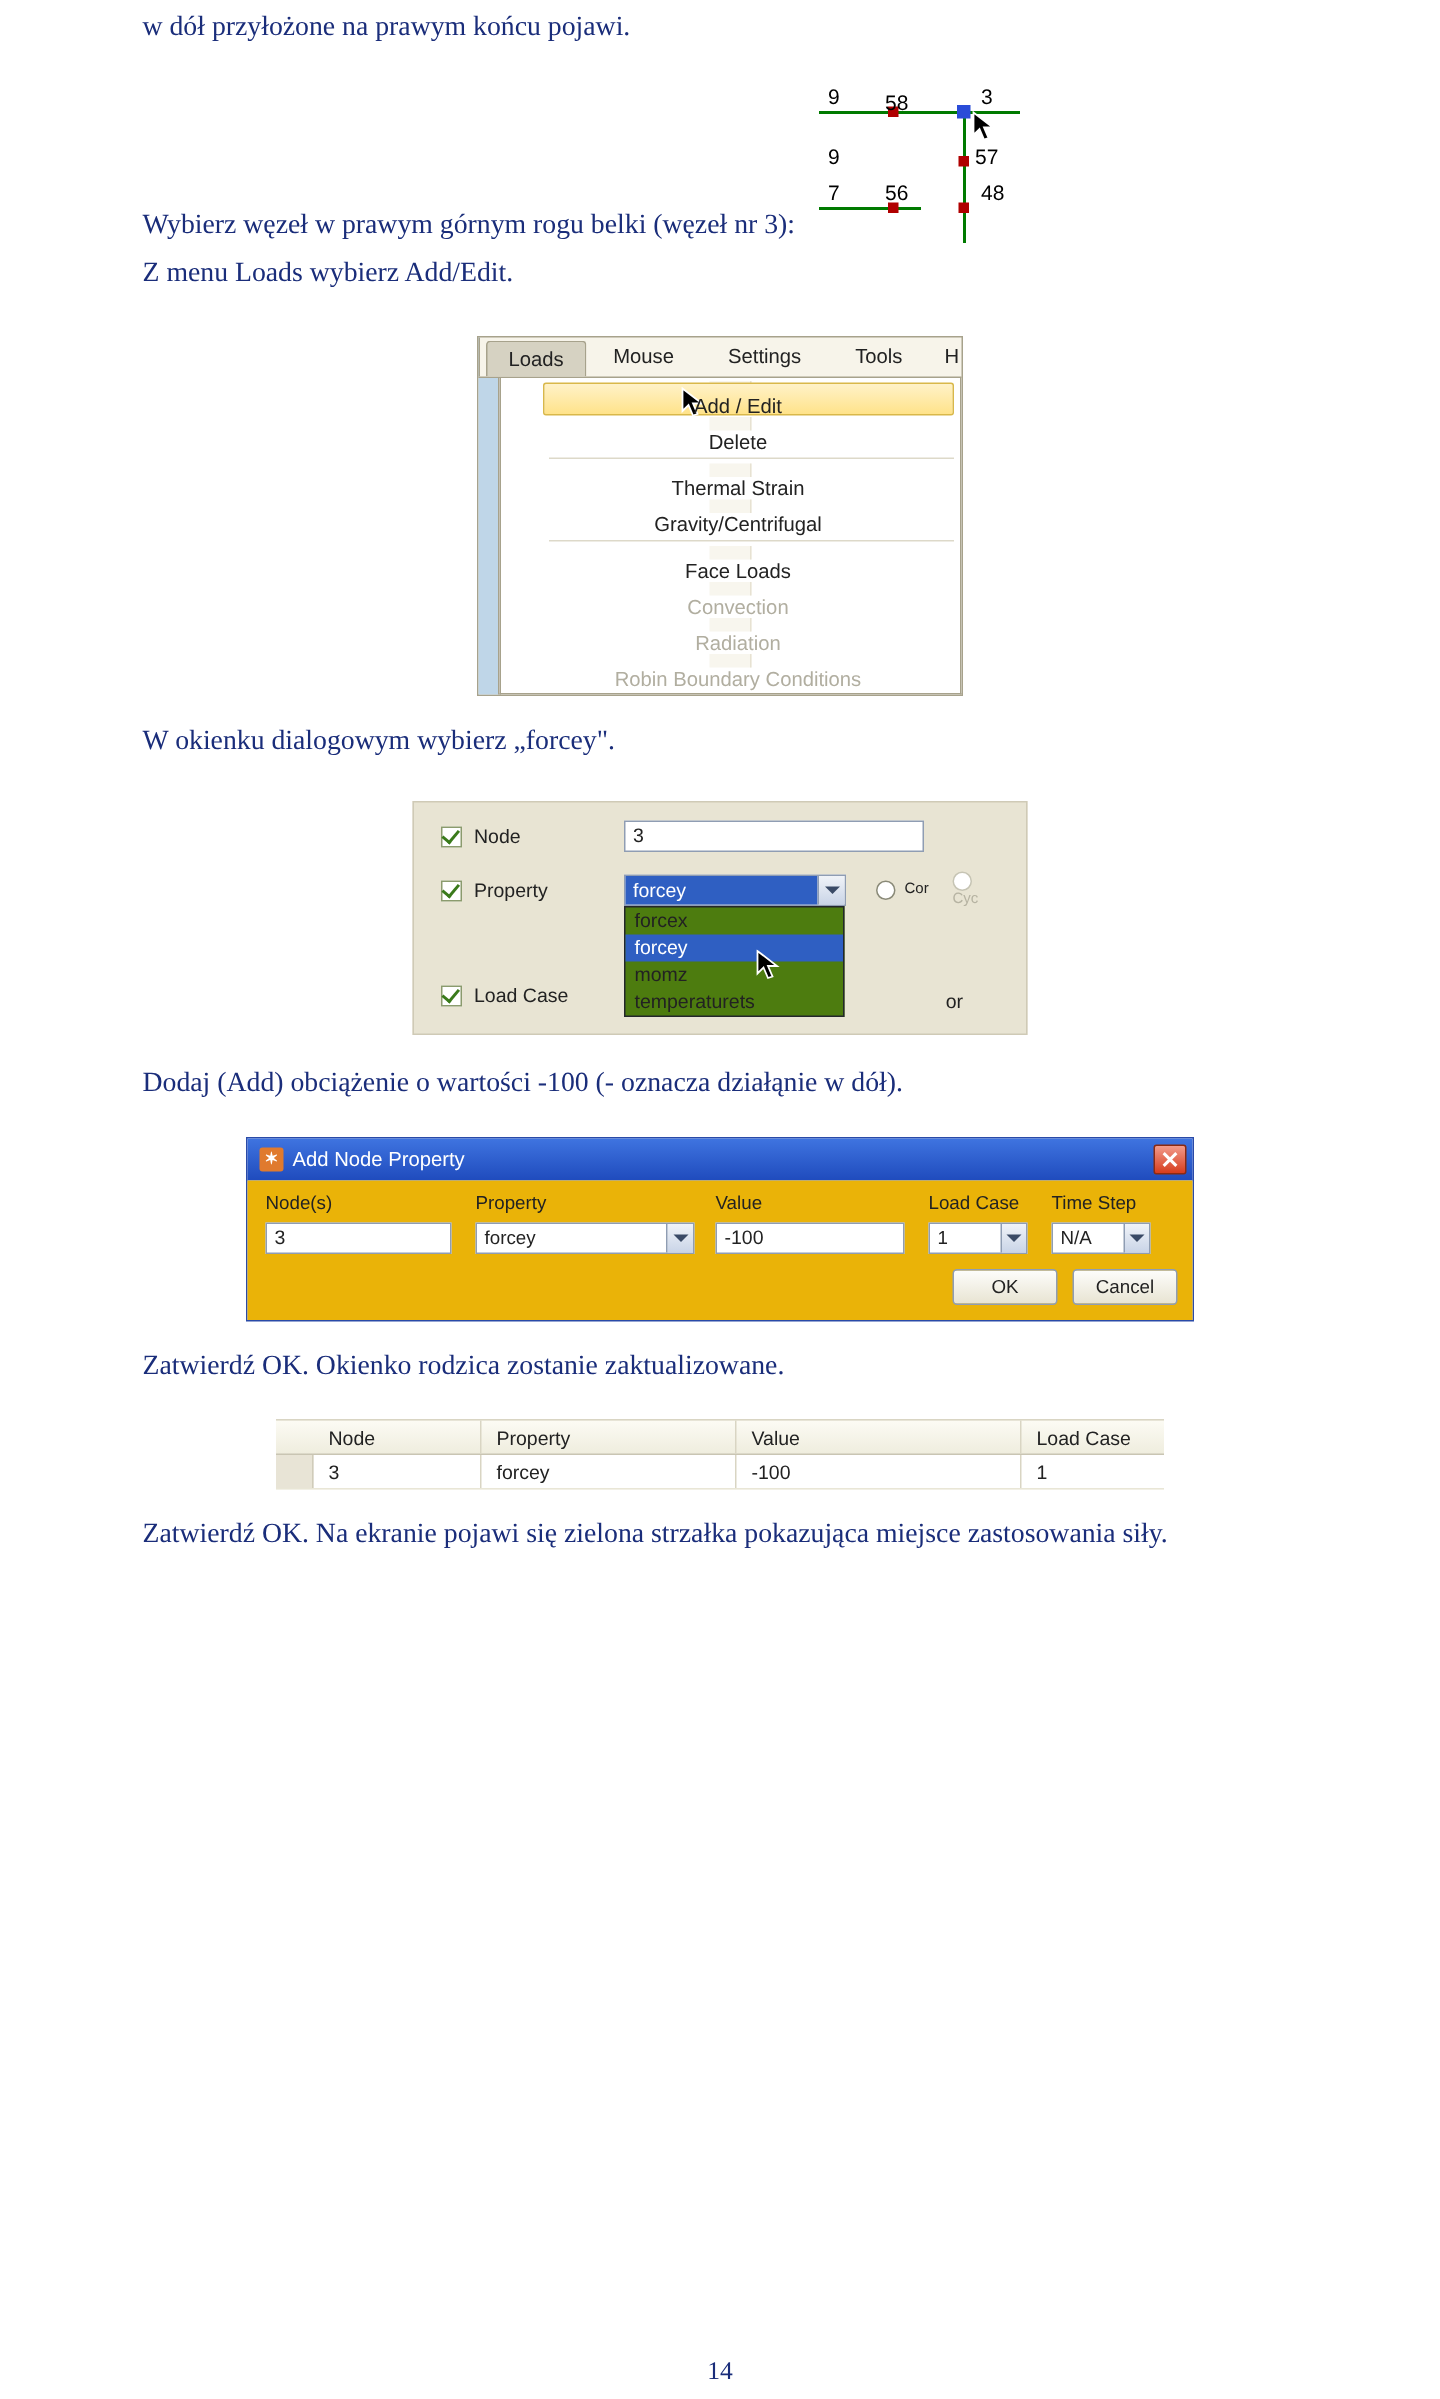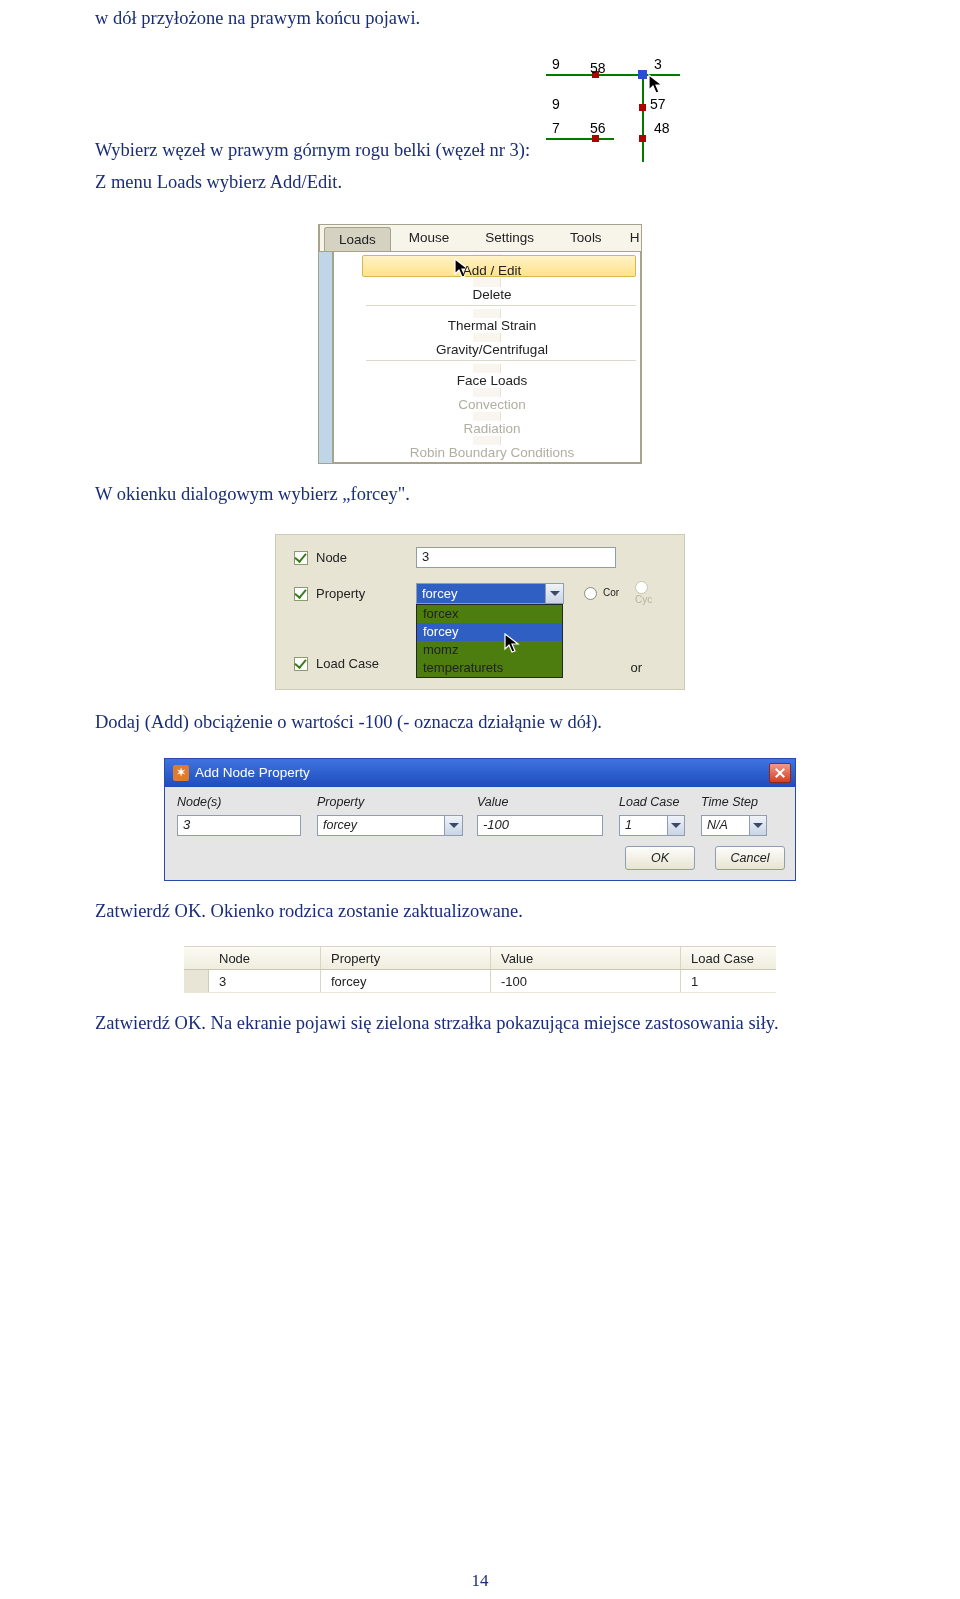--- a/index.html
+++ b/index.html
@@ -127,29 +127,29 @@
   .dlg-close {
     width: 22px; height: 20px; background: linear-gradient(#f29a8a, #d63d1e);
     border: 1px solid #8a2a12; border-radius: 2px; display: flex; align-items: center; justify-content: center;
   }
   .dlg-close .x1, .dlg-close .x2 {
     position: absolute; width: 12px; height: 2px; background: #fff;
   }
   .dlg-close { position: relative; }
   .dlg-close .x1 { transform: rotate(45deg); }
   .dlg-close .x2 { transform: rotate(-45deg); }
-  .dlg-body { background: #e5e5e5; padding: 8px 10px 10px 12px; font-style: italic; }
+  .dlg-body { background: #eab308; padding: 8px 10px 10px 12px; }
   .dlg-cols { display: flex; gap: 0; }
   .dlg-col { display: flex; flex-direction: column; }
   .dlg-col .hdr { height: 20px; font-size: 12.5px; }
   .dlg-col .ctl { display: flex; }
   .dlg-col .inp {
     height: 21px; background: #fff; border: 1px solid #8f9db3; padding: 1px 5px; font-family: Tahoma, Arial, sans-serif; font-size: 13px;
   }
-  .dlg-buttons { display: flex; justify-content: flex-end; gap: 20px; margin-top: 10px; text-align: center; }
+  .dlg-buttons { display: flex; justify-content: flex-end; gap: 10px; margin-top: 10px; text-align: center; }
   .dlg-btn {
     width: 70px; height: 24px; border: 1px solid #8f9db3; border-radius: 3px;
     background: linear-gradient(#fdfdfb, #e8e4d2); display: flex; align-items: center; justify-content: center;
     font-size: 12.5px;
   }
 
   
   .list-fig {
     width: 592px; margin-top: 22px; margin-bottom: 18px;
     font-family: Tahoma, Arial, sans-serif; font-size: 13px; color: #222;

